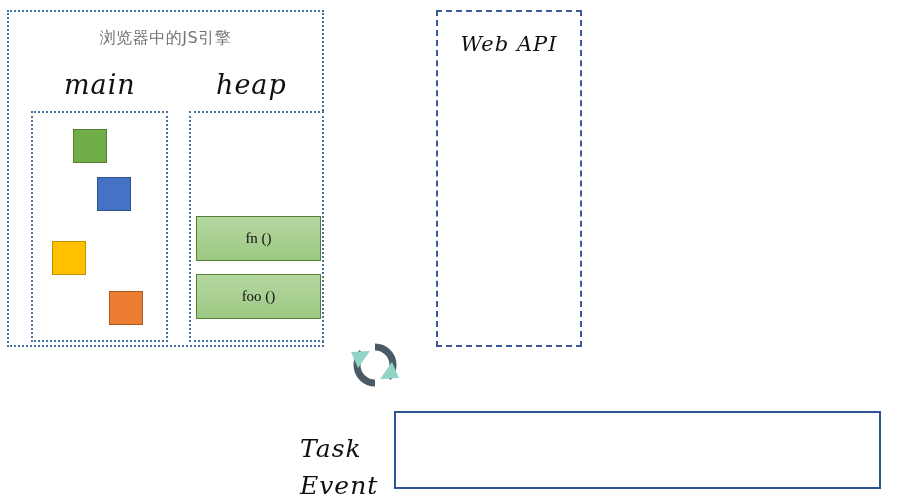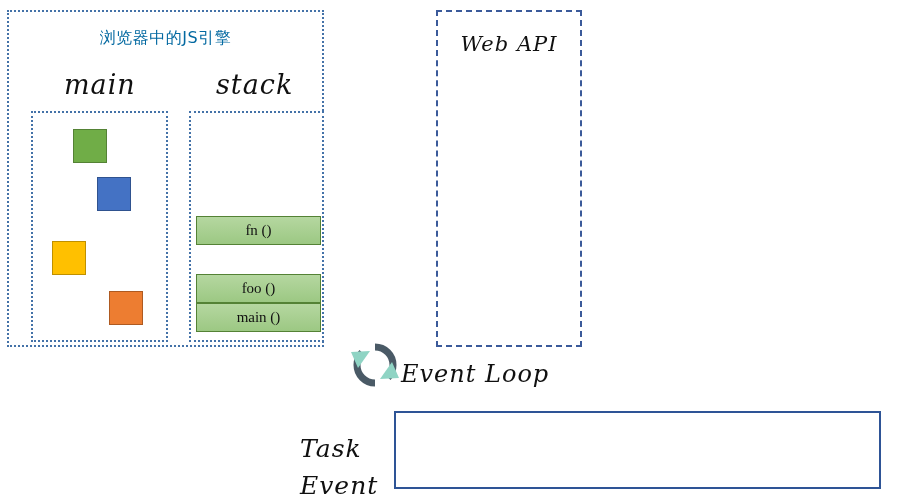--- a/index.html
+++ b/index.html
@@ -35,21 +35,21 @@
   }
   #engine-title {
     position: absolute;
     left: 0;
     top: 16px;
     width: 100%;
     text-align: center;
     font-family: "DejaVu Sans", "Liberation Sans", sans-serif;
     font-size: 16px;
     letter-spacing: 0.5px;
-    color: #0369a1;
+    color: #737373;
     white-space: nowrap;
   }
 
   .hand {
     font-family: "DejaVu Serif", "Liberation Serif", serif;
     font-style: italic;
     font-weight: 400;
     letter-spacing: 1px;
     color: #101010;
   }
@@ -93,21 +93,21 @@
     width: 135px;
     height: 231px;
     border: 2px dotted #4472a8;
     box-sizing: border-box;
     background: #ffffff;
   }
   .stack-frame {
     position: absolute;
     left: 5px;
     width: 125px;
-    height: 29px;
+    height: 45px;
     background: linear-gradient(180deg, #b5d7a0 0%, #9cc883 100%);
     border: 1px solid #548235;
     box-sizing: border-box;
     display: flex;
     align-items: center;
     justify-content: center;
     font-family: "Liberation Serif", "DejaVu Serif", serif;
     font-size: 15px;
     color: #111111;
   }
@@ -178,47 +178,45 @@
 </style>
 </head>
 <body>
 
 <div class="canvas">
 
   <div id="engine-container">
     <div id="engine-title">浏览器中的JS引擎</div>
 
     <div id="heap-label" class="hand">main</div>
-    <div id="stack-label" class="hand">stack</div>
+    <div id="stack-label" class="hand">heap</div>
 
     <div id="heap-box">
         <div class="heap-obj" style="left: 40px; top: 16px; width: 34px; height: 34px; background: rgb(112, 173, 71); border: 1px solid rgb(84, 130, 53);"></div>
         <div class="heap-obj" style="left: 64px; top: 64px; width: 34px; height: 34px; background: rgb(68, 114, 196); border: 1px solid rgb(47, 82, 143);"></div>
         <div class="heap-obj" style="left: 19px; top: 128px; width: 34px; height: 34px; background: rgb(255, 192, 0); border: 1px solid rgb(191, 144, 0);"></div>
         <div class="heap-obj" style="left: 76px; top: 178px; width: 34px; height: 34px; background: rgb(237, 125, 49); border: 1px solid rgb(174, 90, 33);"></div>
       </div>
     <div id="stack-box">
         <div class="stack-frame" style="top: 103px;">fn ()</div>
         <div class="stack-frame" style="top: 161px;">foo ()</div>
-        <div class="stack-frame" style="top: 190px;">main ()</div>
       </div>
   </div>
 
   <div id="webapi-box">
     <div id="webapi-label" class="hand">Web API</div>
   </div>
 
   <div id="event-loop-group">
     <svg id="event-loop-icon" viewBox="0 0 54 50">
       <path d="M27 7 A18 18 0 0 1 45 25 A18 18 0 0 1 40 37.5" fill="none" stroke="#4a5a66" stroke-width="7" stroke-linecap="butt"></path>
       <path d="M27 43 A18 18 0 0 1 9 25 A18 18 0 0 1 14 12.5" fill="none" stroke="#4a5a66" stroke-width="7" stroke-linecap="butt"></path>
       <polygon points="3,12 22,11 10,28" fill="#8fd4c4"></polygon>
       <polygon points="51,38 32,39 44,22" fill="#8fd4c4"></polygon>
     </svg>
-    <div id="event-loop-label" class="hand">Event Loop</div>
   </div>
 
   <div id="task-queue-label" class="hand">
     <div>Task</div>
     <div>Event</div>
   </div>
   <div id="task-queue-box"></div>
 
 </div>
 

